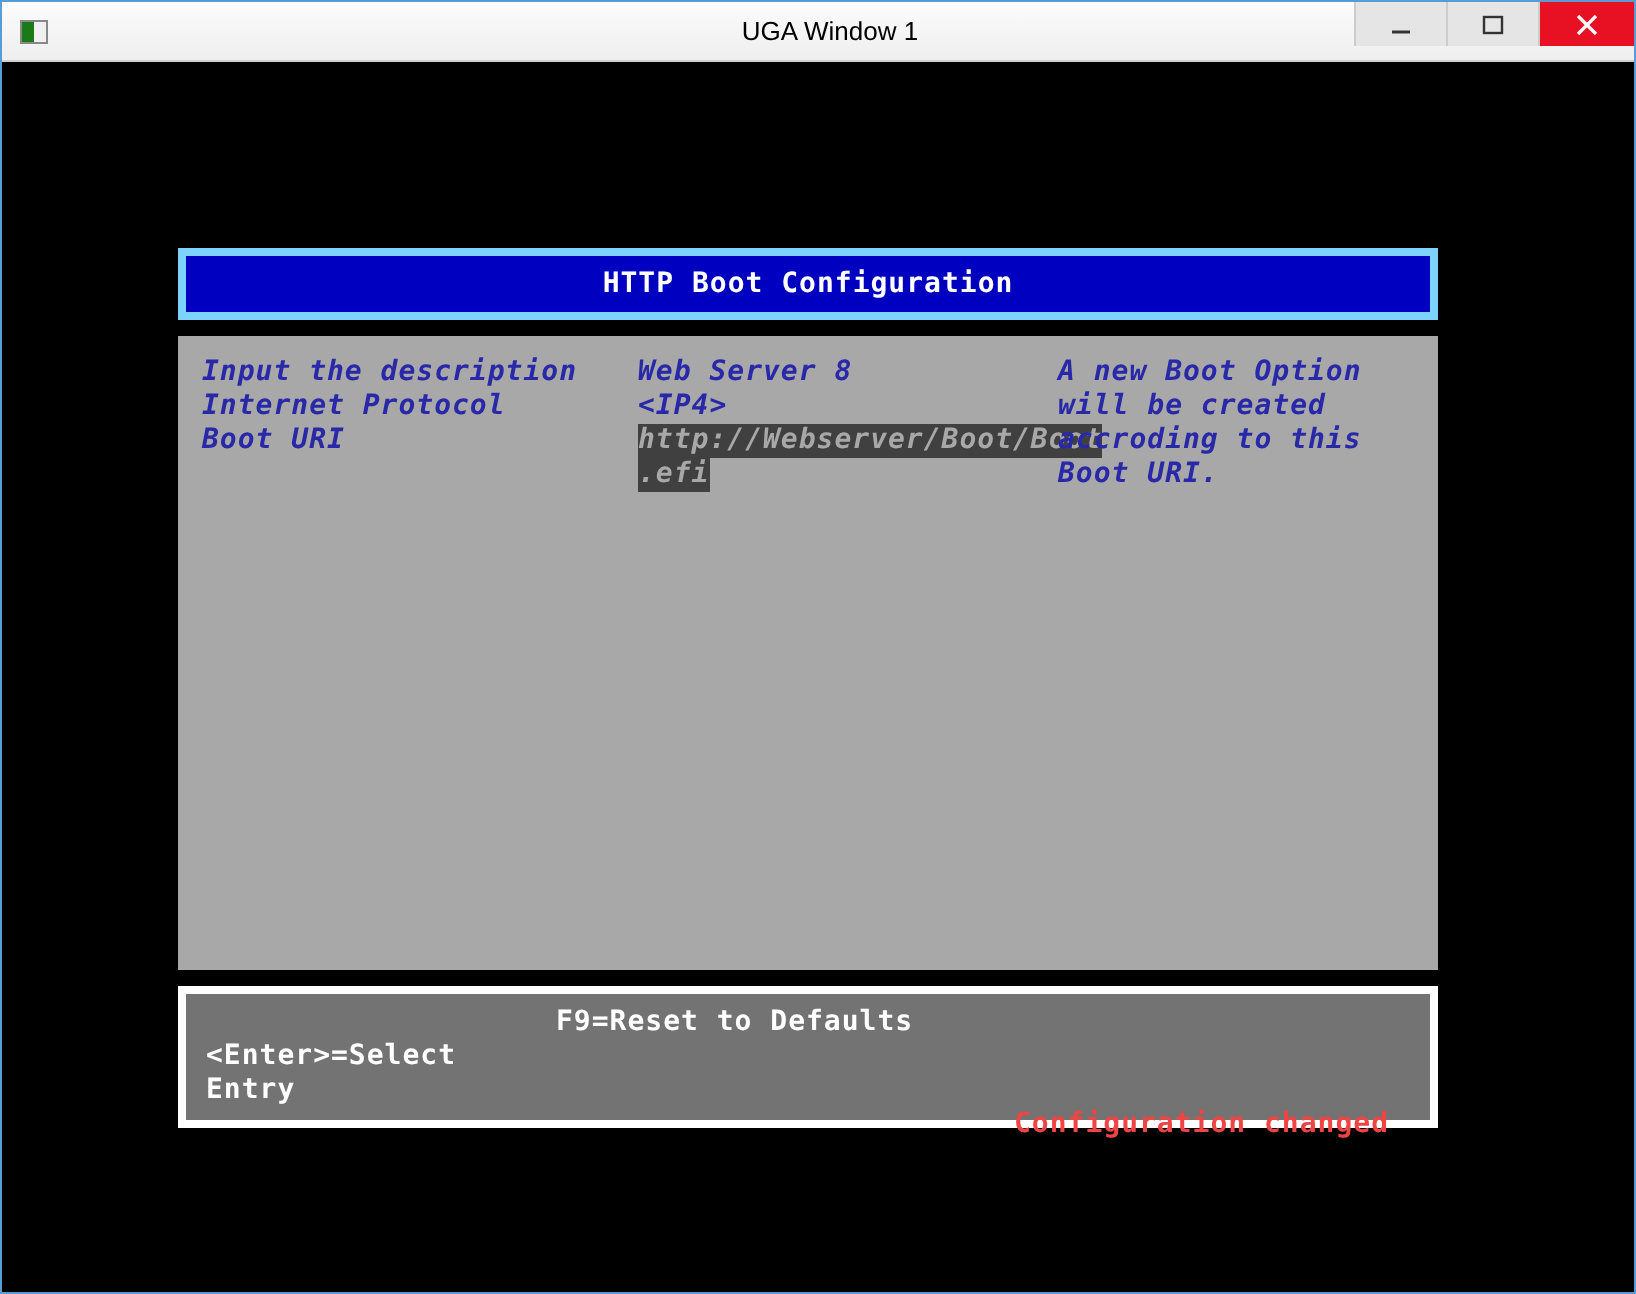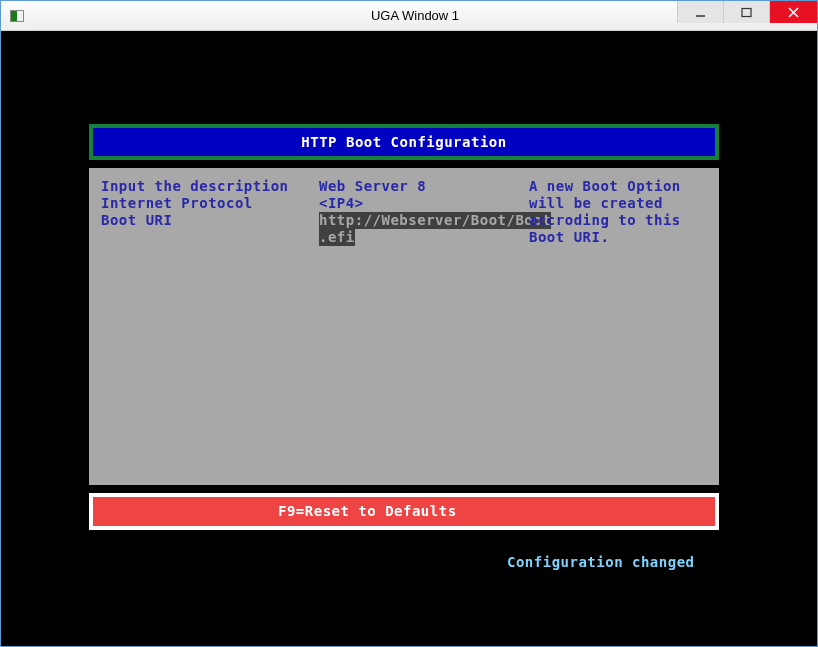--- a/index.html
+++ b/index.html
@@ -81,21 +81,21 @@
     letter-spacing: 0.5px;
     color: #bfbfbf;
     position: relative;
   }
   .header-box {
     position: absolute;
     left: 74px;
     top: 79px;
     width: 630px;
     background: #0000c0;
-    border: 4px solid #15803d;
+    border: 4px solid #7dd3fc;
     height: 36px;
     display: flex;
     align-items: center;
     justify-content: center;
   }
   .header-title {
     color: #fff;
   }
   .body-box {
     position: absolute;
@@ -105,50 +105,51 @@
     height: 317px;
     background: #a8a8a8;
     padding: 10px 12px;
     color: #2828a8;
     font-weight: 700;
   }
   .body-grid {
     display: grid;
     grid-template-columns: 218px 210px 190px;
     column-gap: 0px;
+    font-style: italic;
   }
   .col-label, .col-value, .col-help {
     white-space: pre;
     line-height: 17px;
   }
   .col-value .sel {
     background: #404040;
     color: #a8a8a8;
     display: inline-block;
   }
   .footer-box {
     position: absolute;
     left: 74px;
     top: 448px;
     width: 630px;
-    background: #ef4444;
+    background: #737373;
     border: 4px solid #fff;
     padding: 6px 10px;
     color: #fff;
   }
   .footer-row {
     display: grid;
     grid-template-columns: 175px 223px 200px;
     line-height: 17px;
   }
   .status {
     position: absolute;
     top: 509px;
     left: 492px;
-    color: #7dd3fc;
+    color: #ef4444;
   }
 </style>
 </head>
 <body>
 
 <div class="titlebar">
   <span class="app-icon">
       <span class="ico"></span>
     </span>
   <div class="title">UGA Window 1</div>
@@ -194,19 +195,20 @@
 <span>Boot URI.</span></div>
       </div>
     </div>
 
     <div class="footer-box">
       <div class="footer-row">
         <span></span>
         <span>F9=Reset to Defaults</span>
       </div>
       <div class="footer-row">
+        <span>&lt;Enter&gt;=Select Entry</span>
       </div>
     </div>
 
     <div class="status">Configuration changed</div>
 
   </div>
 </div>
 
 </body></html>

